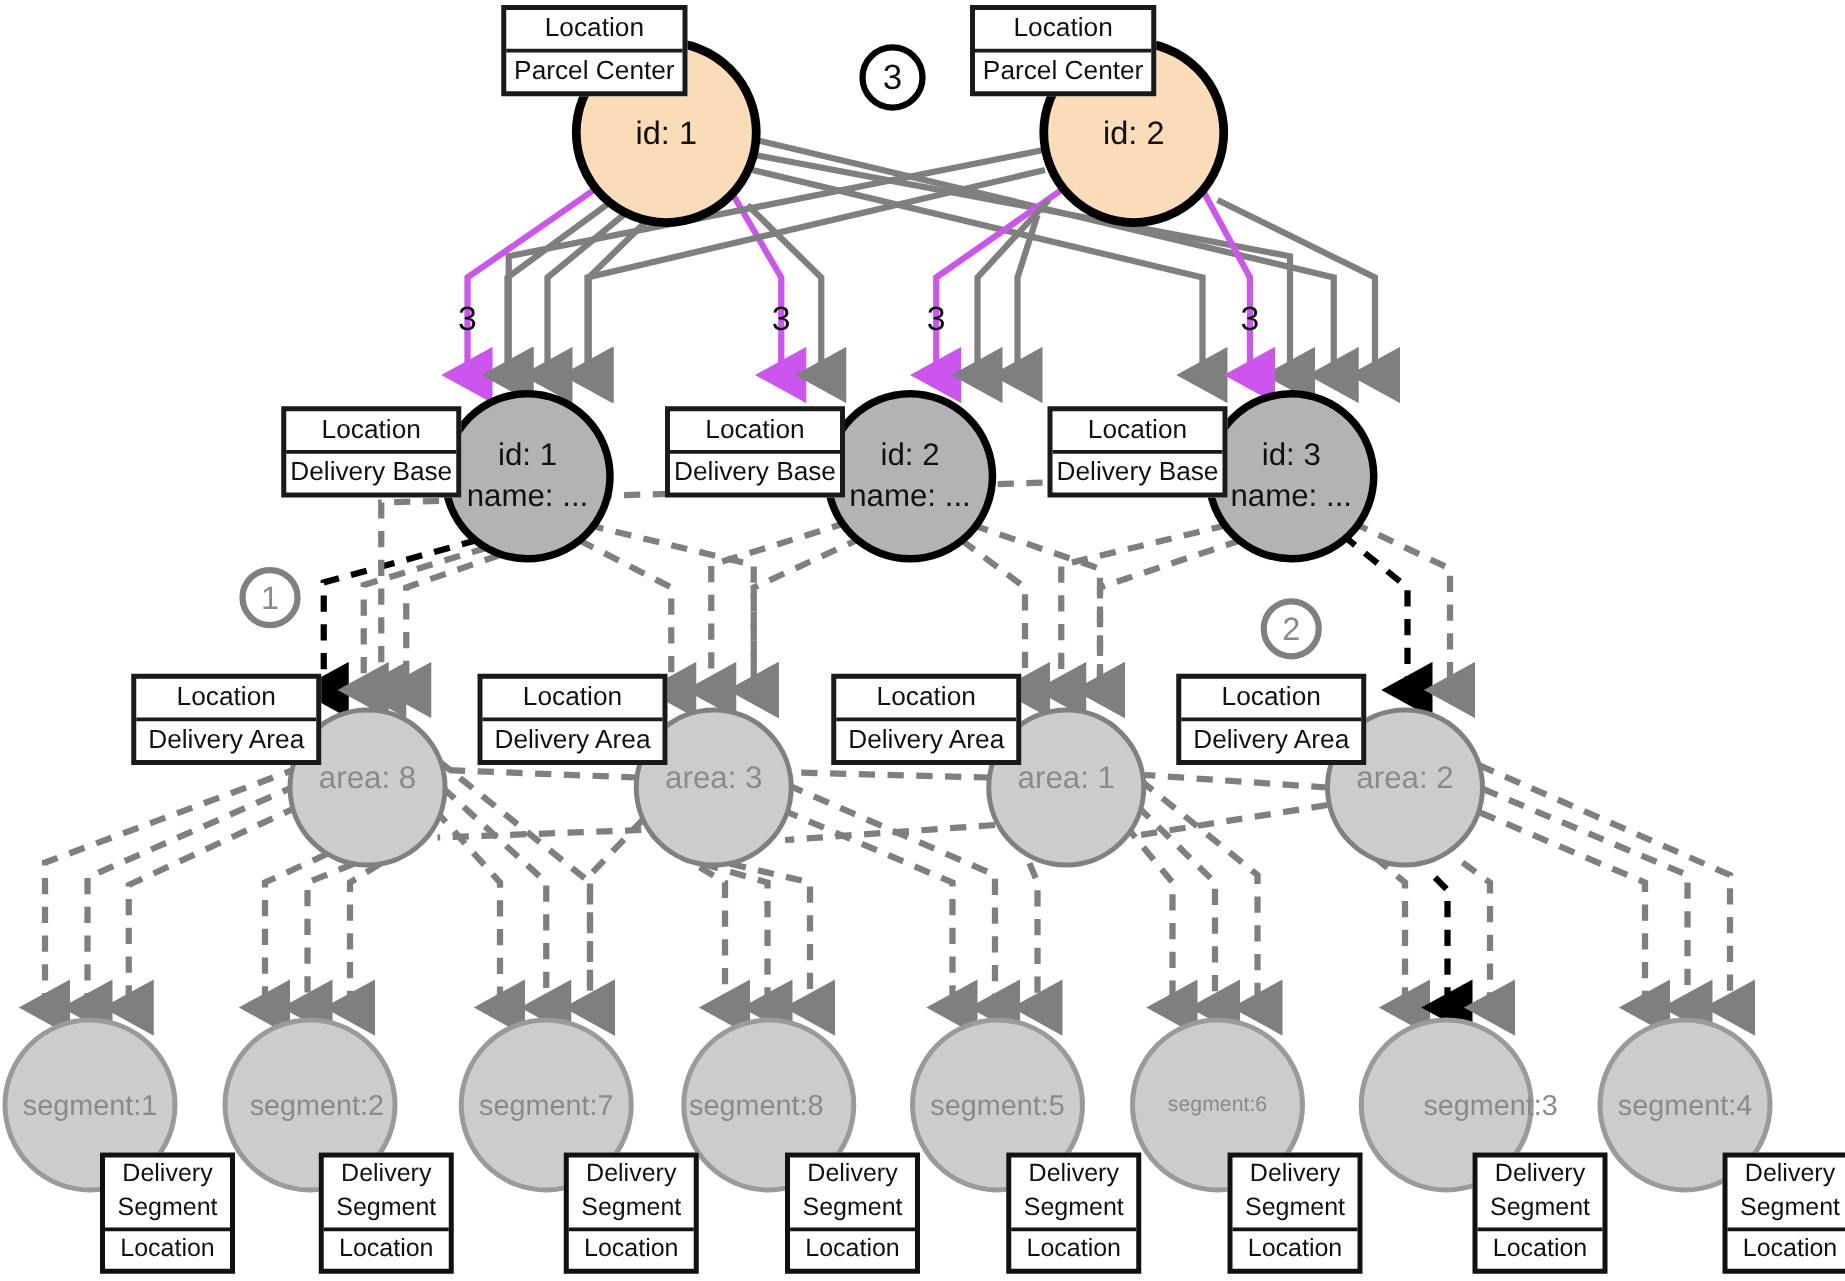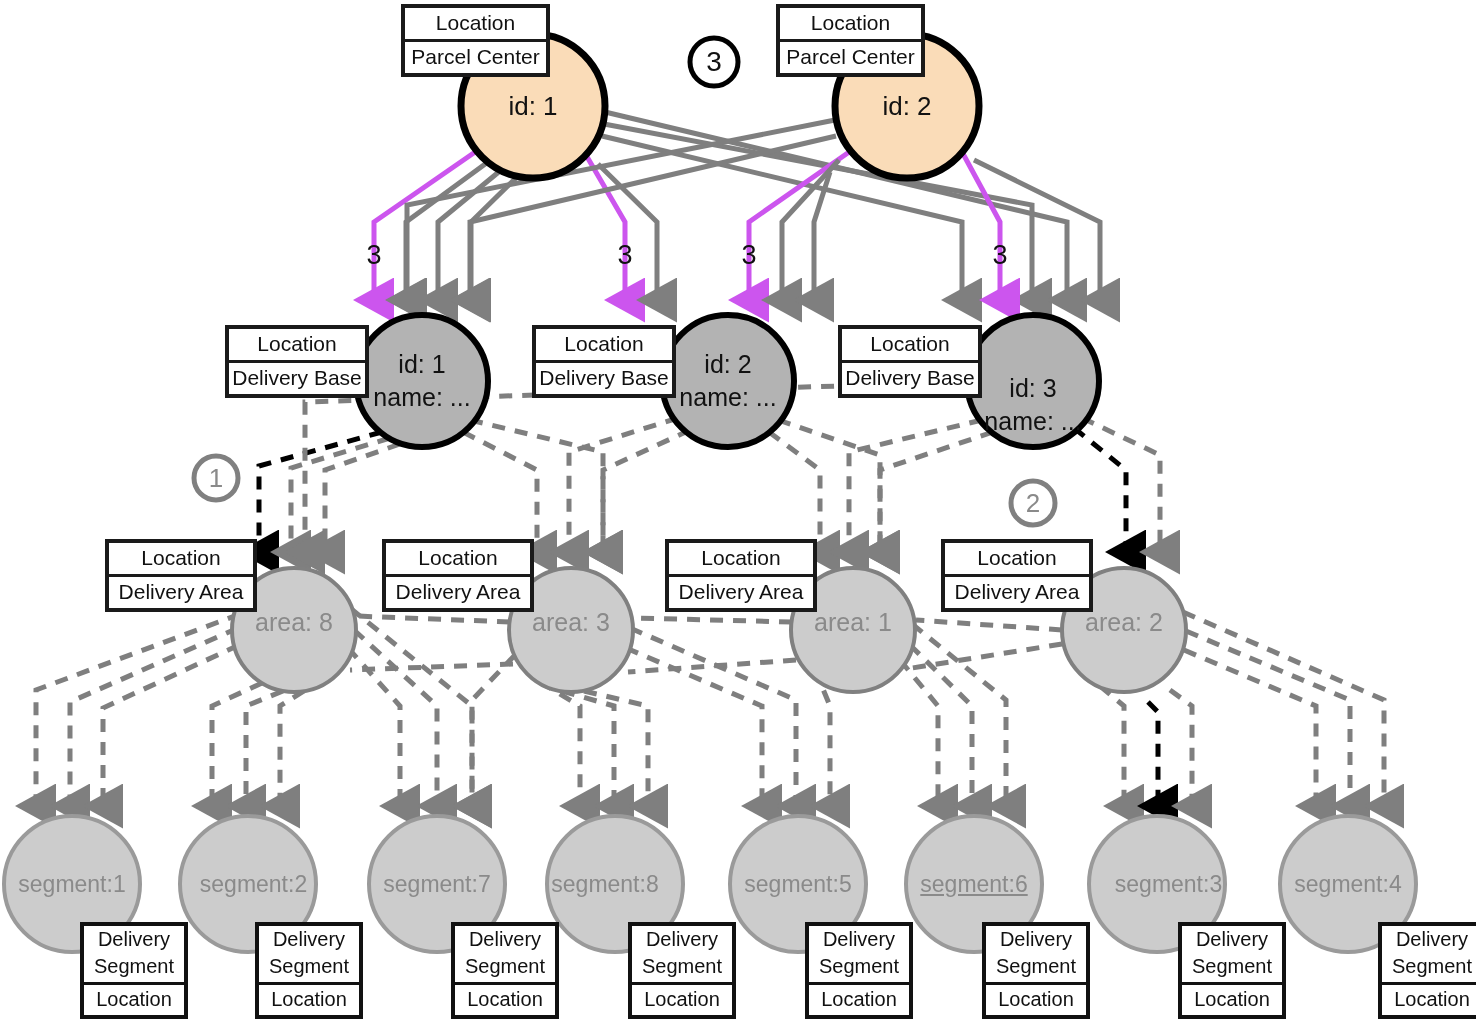--- a/index.html
+++ b/index.html
@@ -243,35 +243,35 @@
     <div style="text-align:center;font-size:20px;color:#111;padding:3px 0 4px;">Location</div>
   </div>
 
   <div class="nodelabel" style="left:473px;top:86px;width:120px;height:40px;font-size:26px;color:#111;">id: 1</div>
   <div class="nodelabel" style="left:847px;top:86px;width:120px;height:40px;font-size:26px;color:#111;">id: 2</div>
 
   <div class="nodelabel" style="left:357px;top:348px;width:130px;height:66px;font-size:25px;line-height:33px;color:#111;">id: 1
 name: ...</div>
   <div class="nodelabel" style="left:663px;top:348px;width:130px;height:66px;font-size:25px;line-height:33px;color:#111;">id: 2
 name: ...</div>
-  <div class="nodelabel" style="left:968px;top:348px;width:130px;height:66px;font-size:25px;line-height:33px;color:#111;margin-top:24px;">id: 3
+  <div class="nodelabel" style="left:968px;top:348px;width:130px;height:66px;font-size:25px;line-height:33px;color:#111;">id: 3
 name: ...</div>
 
   <div class="nodelabel" style="left:234px;top:605px;width:120px;height:34px;font-size:25px;color:#8a8a8a;">area: 8</div>
   <div class="nodelabel" style="left:511px;top:605px;width:120px;height:34px;font-size:25px;color:#8a8a8a;">area: 3</div>
   <div class="nodelabel" style="left:793px;top:605px;width:120px;height:34px;font-size:25px;color:#8a8a8a;">area: 1</div>
   <div class="nodelabel" style="left:1064px;top:605px;width:120px;height:34px;font-size:25px;color:#8a8a8a;">area: 2</div>
 
   <div class="nodelabel" style="left:2px;top:867px;width:140px;height:34px;font-size:23px;color:#8a8a8a;">segment:1</div>
   <div class="nodelabel" style="left:178px;top:867px;width:151px;height:34px;font-size:23px;color:#8a8a8a;">segment:2</div>
   <div class="nodelabel" style="left:367px;top:867px;width:140px;height:34px;font-size:23px;color:#8a8a8a;">segment:7</div>
   <div class="nodelabel" style="left:545px;top:867px;width:120px;height:34px;font-size:23px;color:#8a8a8a;">segment:8</div>
   <div class="nodelabel" style="left:728px;top:867px;width:140px;height:34px;font-size:23px;color:#8a8a8a;">segment:5</div>
-  <div class="nodelabel" style="left:904px;top:867px;width:140px;height:34px;font-size:23px;color:#8a8a8a;text-decoration:underline;">segment:6</div>
-  <div class="nodelabel" style="left:1087px;top:867px;width:163px;height:34px;font-size:23px;color:#8a8a8a;">segment:3</div>
+  <div class="nodelabel" style="left:904px;top:867px;width:140px;height:34px;font-size:17px;color:#8a8a8a;">segment:6</div>
+  <div class="nodelabel" style="left:1087px;top:867px;width:163px;height:34px;font-size:23px;color:#8a8a8a;padding-left:24px;">segment:3</div>
   <div class="nodelabel" style="left:1278px;top:867px;width:140px;height:34px;font-size:23px;color:#8a8a8a;">segment:4</div>
 
   <div class="nodelabel" style="left:354px;top:238px;width:40px;height:34px;font-size:27px;color:#111;">3</div>
   <div class="nodelabel" style="left:605px;top:238px;width:40px;height:34px;font-size:27px;color:#111;">3</div>
   <div class="nodelabel" style="left:729px;top:238px;width:40px;height:34px;font-size:27px;color:#111;">3</div>
   <div class="nodelabel" style="left:980px;top:238px;width:40px;height:34px;font-size:27px;color:#111;">3</div>
 
   <div class="nodelabel" style="left:196px;top:461px;width:40px;height:34px;font-size:26px;color:#8a8a8a;">1</div>
   <div class="nodelabel" style="left:1013px;top:486px;width:40px;height:34px;font-size:26px;color:#8a8a8a;">2</div>
   <div class="nodelabel" style="left:694px;top:44px;width:40px;height:36px;font-size:28px;color:#111;">3</div>

